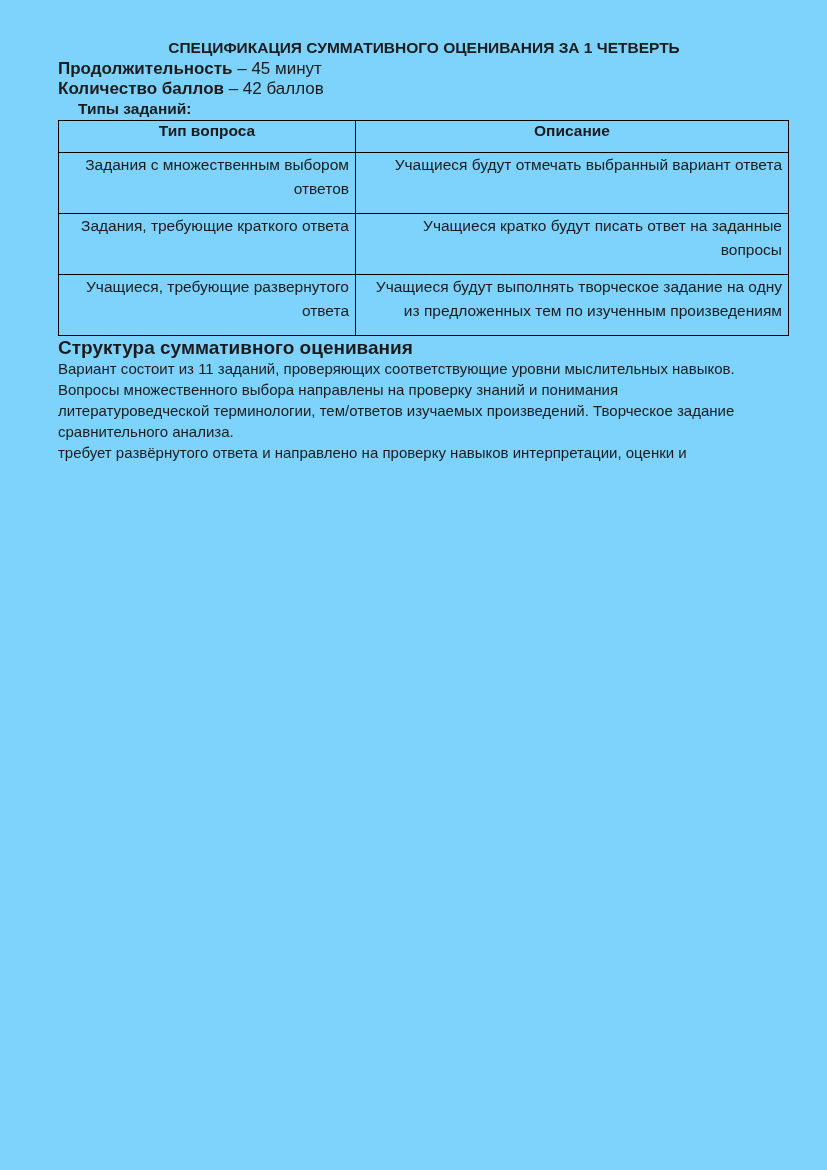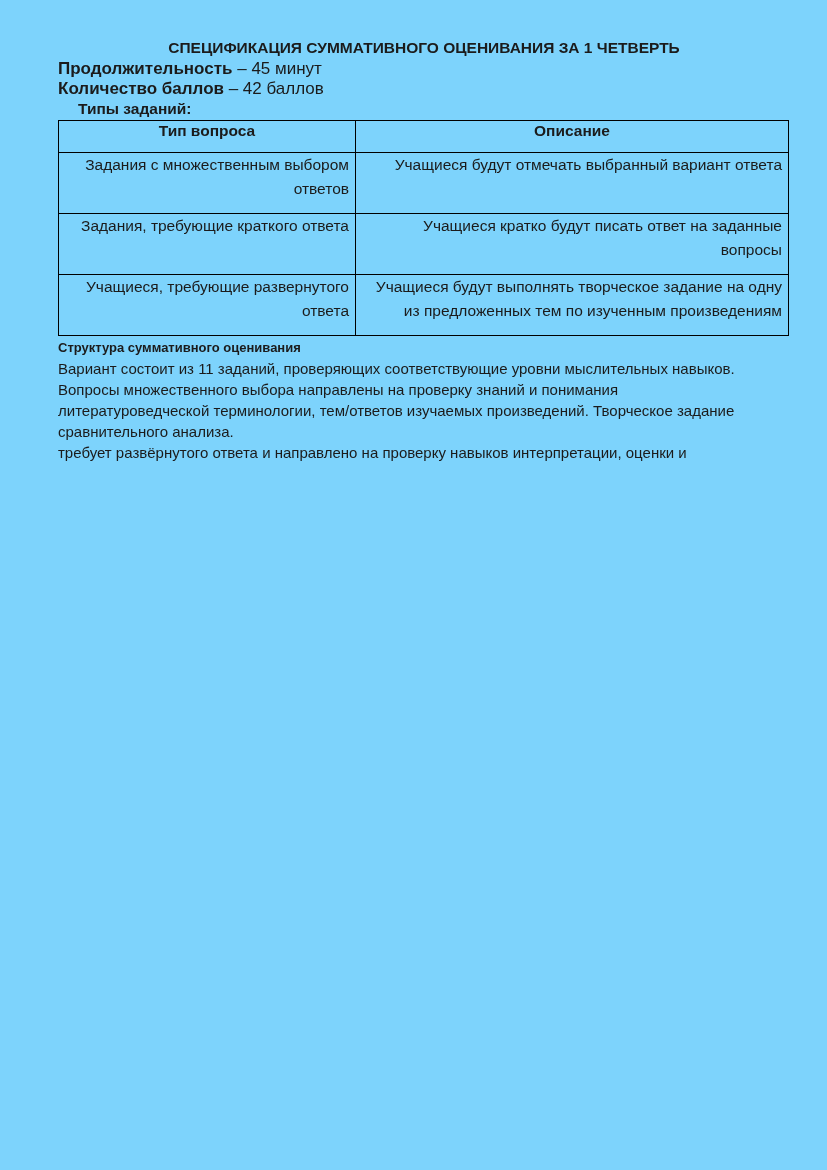--- a/index.html
+++ b/index.html
@@ -60,21 +60,21 @@
   }
   table.types-table td {
     text-align: right;
     line-height: 24px;
     margin-top: 21px;
   }
   col.col-type { width: 297px; }
   col.col-desc { width: 433px; }
   .section-heading {
     font-weight: bold;
-    font-size: 13px;
+    font-size: 19px;
     line-height: 21px;
     margin-top: 1px;
   }
   .para-line {
     font-size: 15px;
     line-height: 21px;
   }
 </style>
 </head>
 <body>

